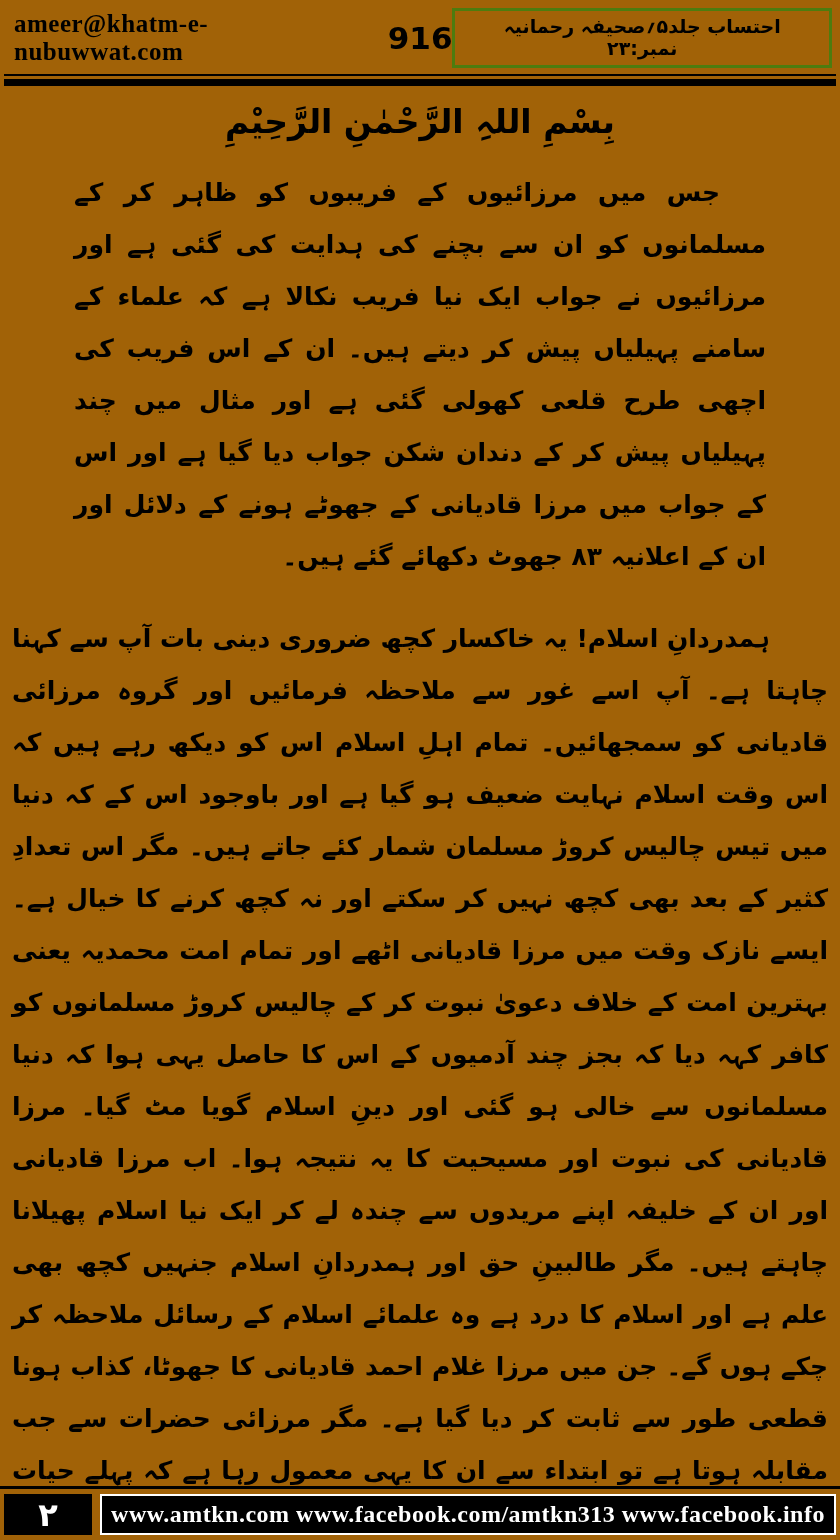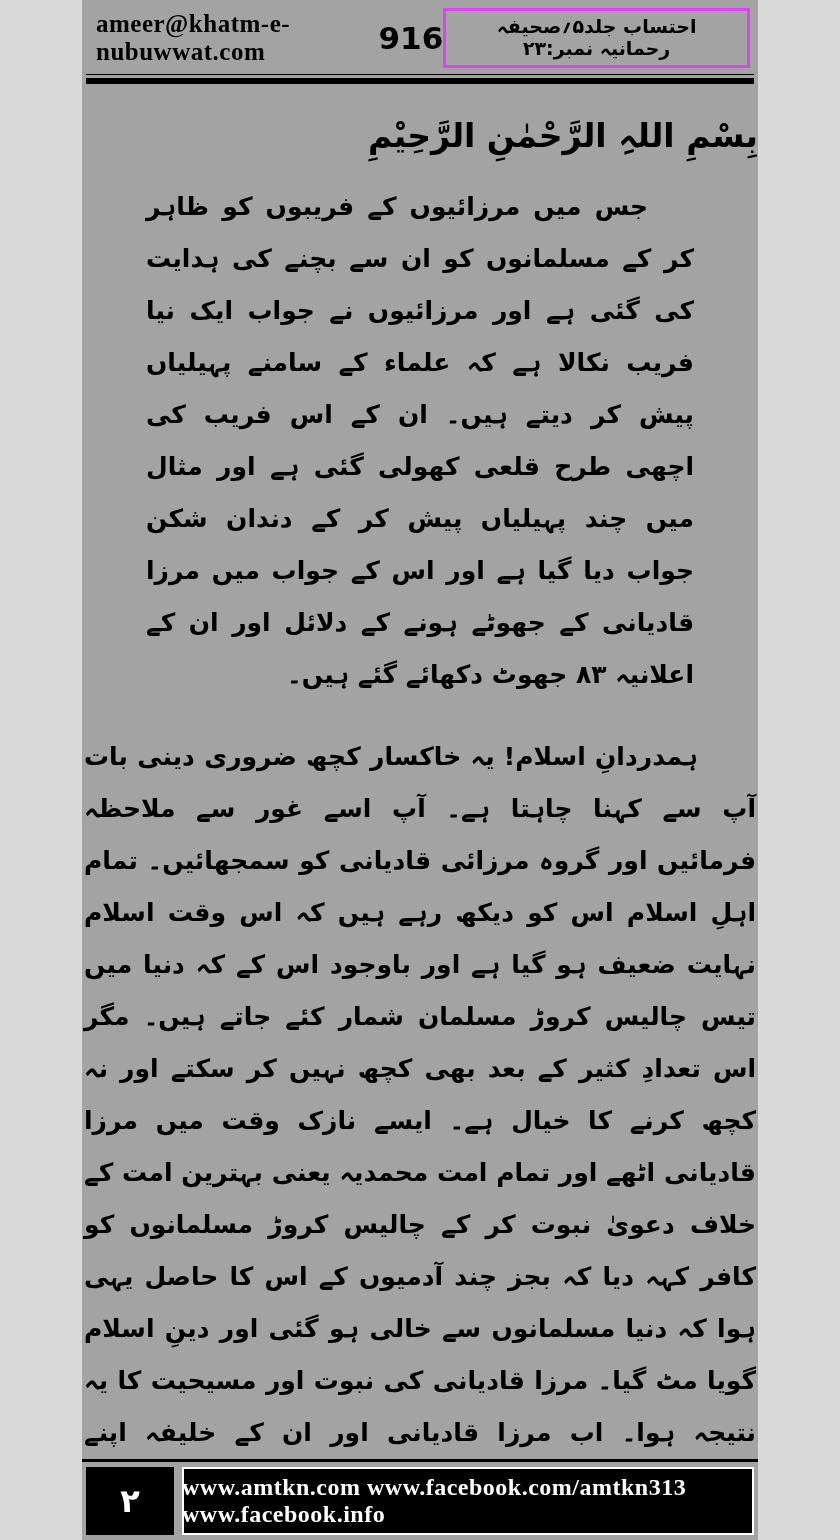--- a/index.html
+++ b/index.html
@@ -1,20 +1,20 @@
 <!DOCTYPE html>
 <html lang="ur"><head>
 <meta charset="utf-8">
 <style>
   * { margin: 0; padding: 0; box-sizing: border-box; }
   html, body { background: #d9d9d9; }
   .page {
-    width: 676px; height: 1540px;
+    width: 840px; height: 1540px;
     margin: 0 auto;
-    background: #a3a3a3;
+    background: #a16207;
     color: #000;
     font-family: "DejaVu Sans", sans-serif;
     display: flex; flex-direction: column;
     overflow: hidden;
     position: relative;
   }
   
   .header {
     display: flex; justify-content: space-between; align-items: center;
     padding: 8px 8px 4px 14px;
@@ -22,41 +22,42 @@
   .header-left { display: flex; align-items: center; gap: 16px; }
   .header-email {
     font-family: "Liberation Serif", serif;
     font-weight: bold; font-size: 25px; letter-spacing: 0.5px;
   }
   .header-pagenum {
     font-family: "DejaVu Sans", sans-serif;
     font-weight: bold; font-size: 31px; line-height: 1;
   }
   .header-box {
-    border: 3px solid #d946ef;
+    border: 3px solid #4d7c0f;
     padding: 4px 12px 6px;
     font-weight: bold; font-size: 19px;
     min-width: 250px; text-align: center;
     direction: rtl;
   }
   .rule-thin  { height: 2px;  background: #000; margin: 2px 4px 3px; }
   .rule-thick { height: 10px; background: #000; margin: 0 4px; }
   
   .bismillah {
     direction: rtl;
+    text-align: center;
     font-weight: bold;
     font-size: 33px;
-    padding: 32px 0 14px;
+    padding: 16px 0 14px;
   }
   
   .body {
     direction: rtl;
     flex: 1 1 auto;
     overflow: hidden;
-    padding: 12px 2px 0;
+    padding: 12px 12px 0;
   }
   .para {
     font-size: 25px;
     font-weight: bold;
     line-height: 2.08;
     text-align: justify;
   }
   .para.inset { margin: 0 62px 30px 62px; text-indent: 46px; }
   .para.main  { text-indent: 58px; }
   

